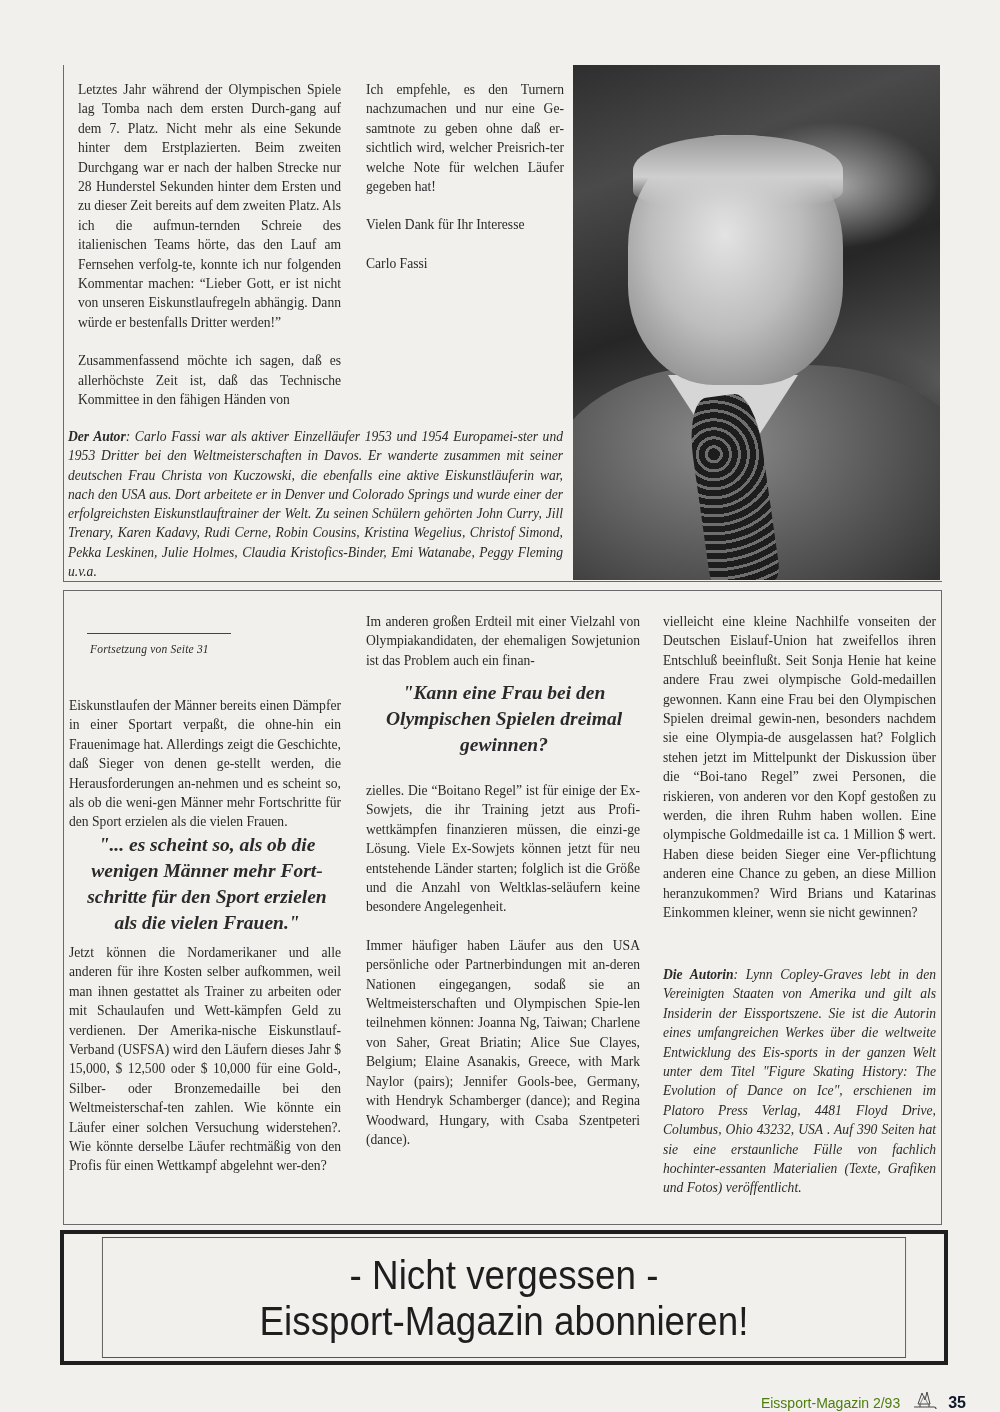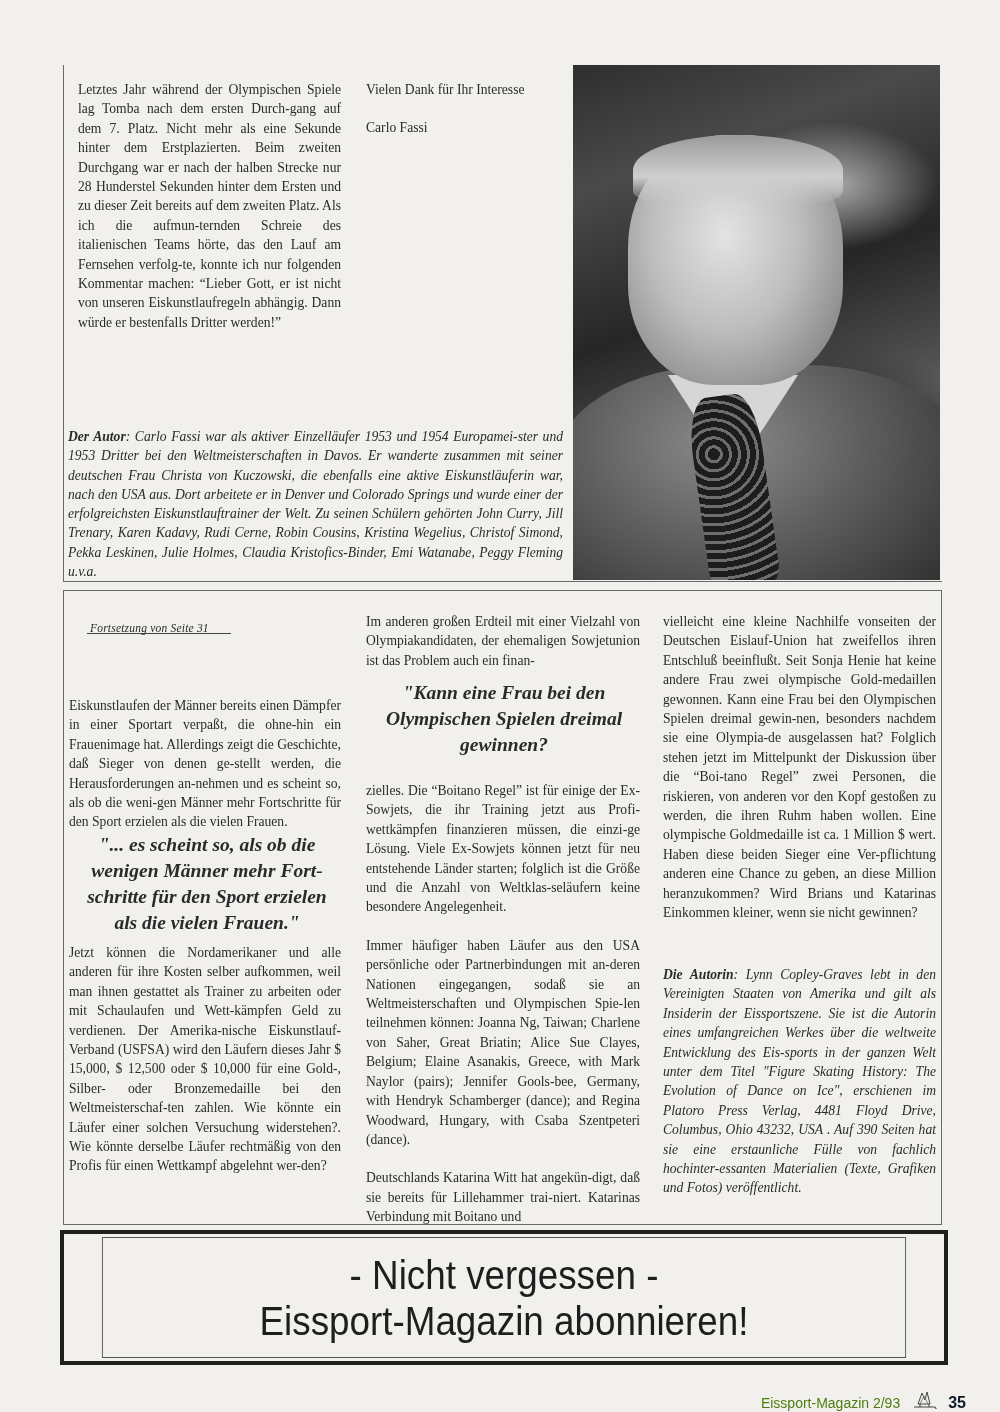--- a/index.html
+++ b/index.html
@@ -66,21 +66,21 @@
     }
     .author-note b { font-style: italic; font-weight: bold; }
 
     .lower-box {
       position: absolute;
       left: 63px; top: 590px;
       width: 879px; height: 635px;
       border: 1.5px solid #6a6a6a;
     }
     .cont-label {
-      position: absolute; left: 90px; top: 622px;
+      position: absolute; left: 90px; top: 643px;
       font-style: italic; font-size: 11.5px; letter-spacing: 0.2px;
     }
     .cont-rule { position: absolute; left: 87px; top: 633px; width: 144px; border-top: 1.3px solid #444; }
     .l1 { left: 69px; top: 648px; width: 272px; margin-top: 48px; }
     .l1b { left: 69px; top: 943px; width: 272px; }
     .pull1 {
       position: absolute; left: 76px; top: 832px; width: 262px;
       font-style: italic; font-weight: bold; font-size: 19.5px; line-height: 26px;
       text-align: center; color: #2a2a2a;
     }
@@ -127,23 +127,25 @@
 <div class="photo">
   <div class="jacket"></div>
   <div class="shirt"></div>
   <div class="tie"></div>
   <div class="face"></div>
   <div class="hair"></div>
 </div>
 
 <div class="col c1">
   <p>Letztes Jahr während der Olympischen Spiele lag Tomba nach dem ersten Durch-gang auf dem 7. Platz. Nicht mehr als eine Sekunde hinter dem Erstplazierten. Beim zweiten Durchgang war er nach der halben Strecke nur 28 Hunderstel Sekunden hinter dem Ersten und zu dieser Zeit bereits auf dem zweiten Platz.  Als ich die aufmun-ternden Schreie des italienischen Teams hörte, das den Lauf am Fernsehen verfolg-te, konnte ich nur folgenden Kommentar machen: “Lieber Gott, er ist nicht von unseren Eiskunstlaufregeln abhängig. Dann würde er bestenfalls Dritter werden!”</p>
+  <p>Zusammenfassend möchte ich sagen, daß es allerhöchste Zeit ist, daß das Technische Kommittee in den fähigen Händen von</p>
 </div>
 
 <div class="col c2">
+  <p>Ich empfehle, es den Turnern nachzumachen und nur eine Ge-samtnote zu geben ohne daß er-sichtlich wird, welcher Preisrich-ter welche Note für welchen Läufer gegeben hat!</p>
   <p>Vielen Dank für Ihr Interesse</p>
   <p>Carlo Fassi</p>
 </div>
 
 <div class="author-note">
   <b>Der Autor</b><span>: Carlo Fassi war als aktiver Einzelläufer 1953 und 1954 Europamei-ster und 1953 Dritter bei den Weltmeisterschaften in Davos. Er wanderte zusammen mit seiner deutschen Frau Christa von Kuczowski, die ebenfalls eine aktive Eiskunstläuferin war, nach den USA aus. Dort arbeitete er in Denver und Colorado Springs und wurde einer der erfolgreichsten Eiskunstlauftrainer der Welt. Zu seinen Schülern gehörten John Curry, Jill Trenary, Karen Kadavy, Rudi Cerne, Robin Cousins, Kristina Wegelius, Christof Simond, Pekka Leskinen, Julie Holmes, Claudia Kristofics-Binder, Emi Watanabe, Peggy Fleming u.v.a.</span>
 </div>
 
 <div class="lower-box"></div>
 
@@ -158,21 +160,20 @@
   <p>Jetzt können die Nordamerikaner und alle anderen für ihre Kosten selber aufkommen, weil man ihnen gestattet als Trainer zu arbeiten oder mit Schaulaufen und Wett-kämpfen Geld zu verdienen. Der Amerika-nische Eiskunstlauf-Verband (USFSA) wird den Läufern dieses Jahr $ 15,000, $ 12,500 oder $ 10,000 für eine Gold-, Silber- oder Bronzemedaille bei den Weltmeisterschaf-ten zahlen. Wie könnte ein Läufer einer solchen Versuchung widerstehen?. Wie könnte derselbe Läufer rechtmäßig von den Profis für einen Wettkampf abgelehnt wer-den?</p>
 </div>
 
 <div class="col m1">
   <p>Im anderen großen Erdteil mit einer Vielzahl von Olympiakandidaten, der ehemaligen Sowjetunion ist das Problem auch ein finan-</p>
 </div>
 <div class="pull2">"Kann eine Frau bei den Olympischen Spielen dreimal gewinnen?</div>
 <div class="col m2">
   <p>zielles. Die “Boitano Regel” ist für einige der Ex-Sowjets, die ihr Training jetzt aus Profi-wettkämpfen finanzieren müssen, die einzi-ge Lösung. Viele Ex-Sowjets können jetzt für neu entstehende Länder starten; folglich ist die Größe und die Anzahl von Weltklas-seläufern keine besondere Angelegenheit.</p>
   <p>Immer häufiger haben Läufer aus den USA persönliche oder Partnerbindungen mit an-deren Nationen eingegangen, sodaß sie an Weltmeisterschaften und Olympischen Spie-len teilnehmen können: Joanna Ng, Taiwan; Charlene von Saher, Great Briatin; Alice Sue Clayes, Belgium; Elaine Asanakis, Greece, with Mark Naylor (pairs); Jennifer Gools-bee, Germany, with Hendryk Schamberger (dance); and Regina Woodward, Hungary, with Csaba Szentpeteri (dance).</p>
-  <p>Deutschlands Katarina Witt hat angekün-digt, daß sie bereits für Lillehammer trai-niert. Katarinas Verbindung mit Boitano und</p>
 </div>
 
 <div class="col r1">
   <p>vielleicht eine kleine Nachhilfe vonseiten der Deutschen Eislauf-Union hat zweifellos ihren Entschluß beeinflußt. Seit Sonja Henie hat keine andere Frau zwei olympische Gold-medaillen gewonnen. Kann eine Frau bei den Olympischen Spielen dreimal gewin-nen, besonders nachdem sie eine Olympia-de ausgelassen hat? Folglich stehen jetzt im Mittelpunkt der Diskussion über die “Boi-tano Regel” zwei Personen, die riskieren, von anderen vor den Kopf gestoßen zu werden, die ihren Ruhm haben wollen. Eine olympische Goldmedaille ist ca. 1 Million $ wert. Haben diese beiden Sieger eine Ver-pflichtung anderen eine Chance zu geben, an diese Million heranzukommen? Wird Brians und Katarinas Einkommen kleiner, wenn sie nicht gewinnen?</p>
 </div>
 <div class="col r2">
   <b>Die Autorin</b><span>: Lynn Copley-Graves lebt in den Vereinigten Staaten von Amerika und gilt als Insiderin der Eissportszene. Sie ist die Autorin eines umfangreichen Werkes über die weltweite Entwicklung des Eis-sports in der ganzen Welt unter dem Titel "Figure Skating History: The Evolution of Dance on Ice", erschienen im Platoro Press Verlag, 4481 Floyd Drive, Columbus, Ohio 43232, USA . Auf 390 Seiten hat sie eine erstaunliche Fülle von fachlich hochinter-essanten Materialien (Texte, Grafiken und Fotos) veröffentlicht.</span>
 </div>
 
 <div class="ad-box">

